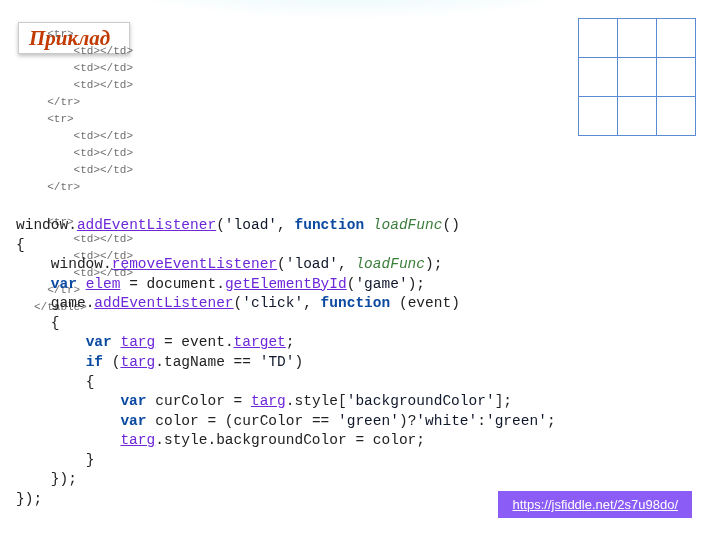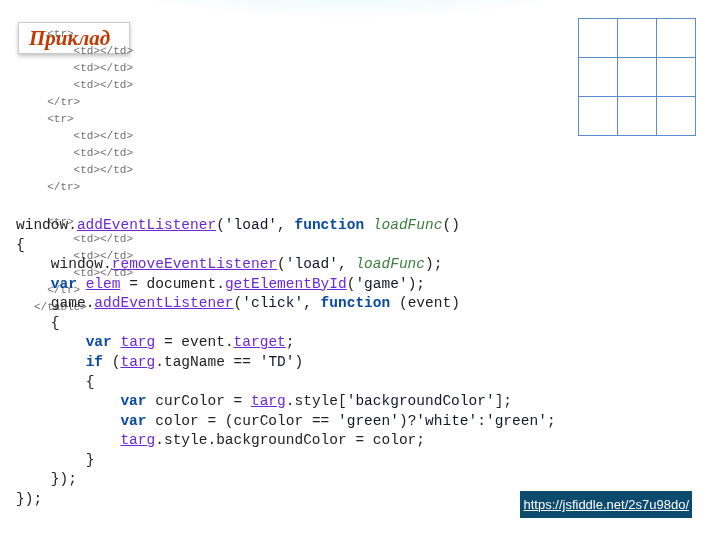--- a/index.html
+++ b/index.html
@@ -72,23 +72,23 @@
   }
   .k  { color: #0b4aa0; font-weight: 600; }   
   .fn { color: #6d28d9; text-decoration: underline; }                     
   .s  { color: #0f172a; }                     
   .it { font-style: italic; color: #3b7d3b; margin-top: 28px; } 
   .dk { color: #222; }
   .link-badge {
     position: absolute;
     bottom: 22px;
     right: 28px;
-    background: #0c4a6e;
+    background: #8b5cf6;
     color: #fff;
-    padding: 6px 3px;
+    padding: 6px 14px;
     font-size: 13px;
     text-decoration: underline;
     font-family: Arial, sans-serif;
   }
 </style>
 </head>
 <body>
 
 <div class="wave"></div>
 

